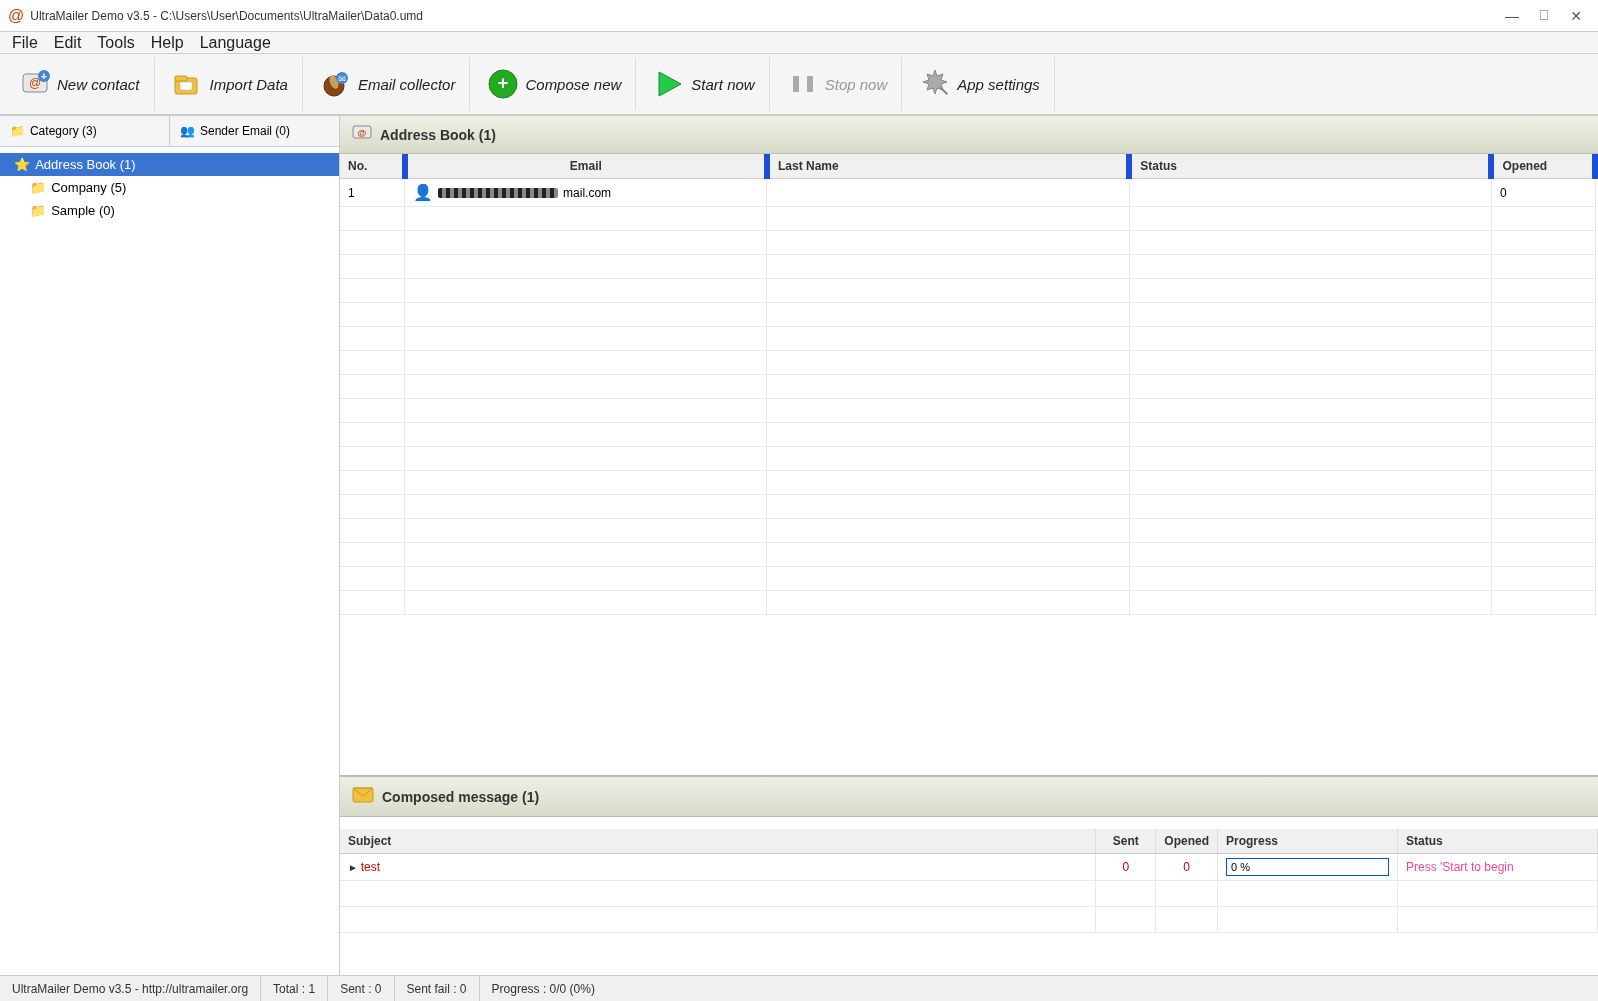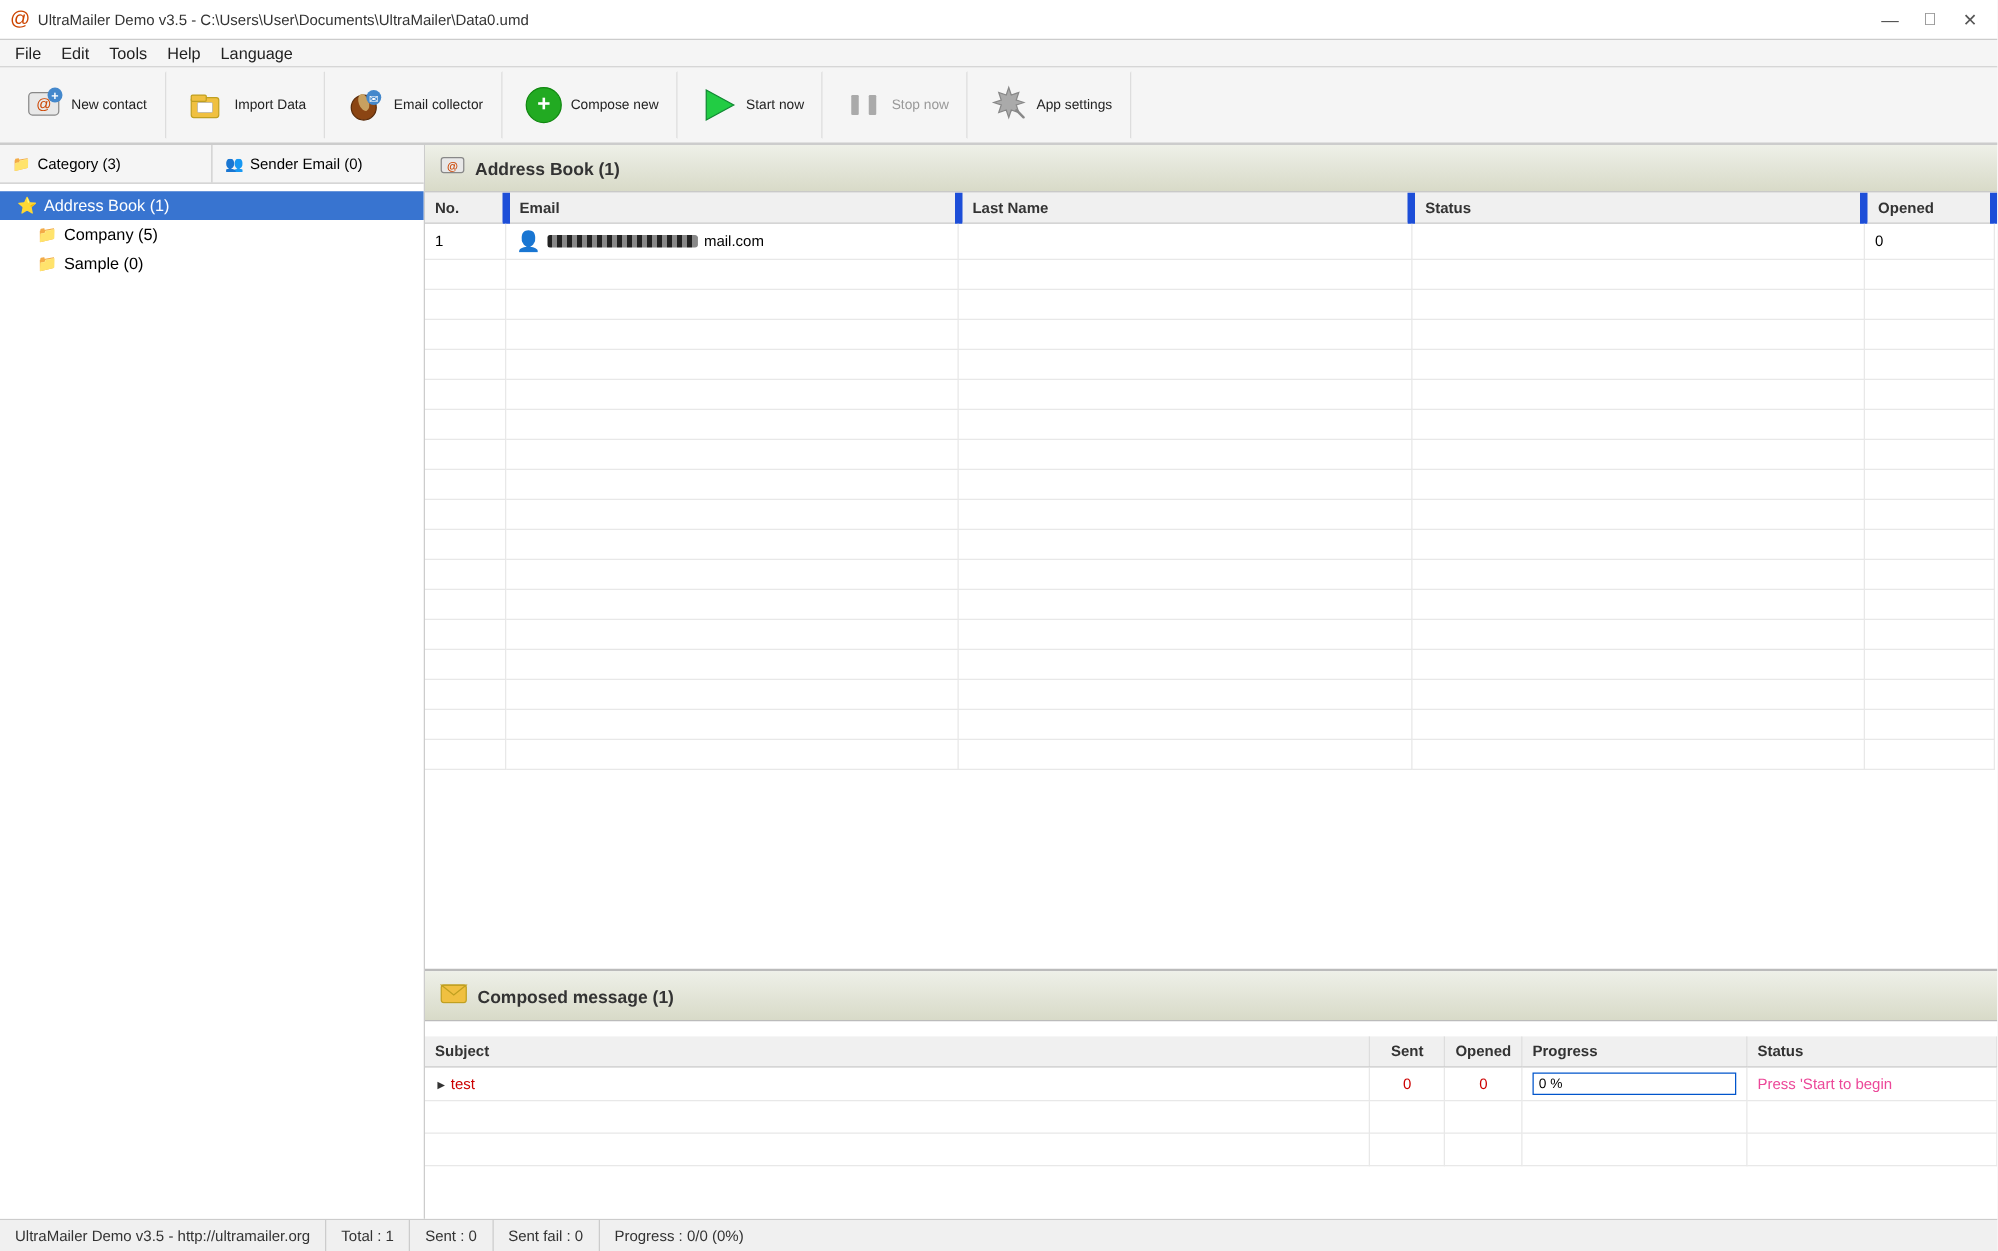--- a/index.html
+++ b/index.html
@@ -50,21 +50,21 @@
       background: #f5f5f5;
       border-bottom: 1px solid #ccc;
       display: flex;
       align-items: center;
       height: 22px;
       padding: 0 4px;
     }
     .menu-item {
       padding: 2px 8px;
       cursor: pointer;
-      font-size: 13px;
+      font-size: 16px;
       color: #222;
     }
 
     
     .toolbar {
       background: #f5f5f5;
       border-bottom: 2px solid #ccc;
       display: flex;
       align-items: center;
       height: 62px;
@@ -91,23 +91,24 @@
     }
     .toolbar-icon {
       width: 32px;
       height: 32px;
       display: flex;
       align-items: center;
       justify-content: center;
       font-size: 22px;
     }
     .toolbar-label {
-      font-size: 11px;
+      font-size: 15px;
       font-weight: 500;
       white-space: nowrap;
+      font-style: italic;
     }
 
     
     .main-container {
       display: flex;
       height: calc(1001px - 32px - 22px - 62px - 26px);
     }
 
     
     .sidebar {
@@ -186,21 +187,21 @@
       font-weight: 600;
       color: #333;
     }
     .data-table td {
       border-bottom: 1px solid #e8e8e8;
       border-right: 1px solid #e8e8e8;
       padding: 4px 8px;
       height: 24px;
     }
     .data-table .col-no { width: 50px; }
-    .data-table .col-email { width: 280px; }
+    .data-table .col-email { width: 280px; text-align: center; }
     .data-table .col-lastname { width: 280px; }
     .data-table .col-status { width: 280px; }
     .data-table .col-opened { width: 80px; }
 
     .address-book-table-container {
       flex: 1;
       overflow-y: auto;
     }
 
     

